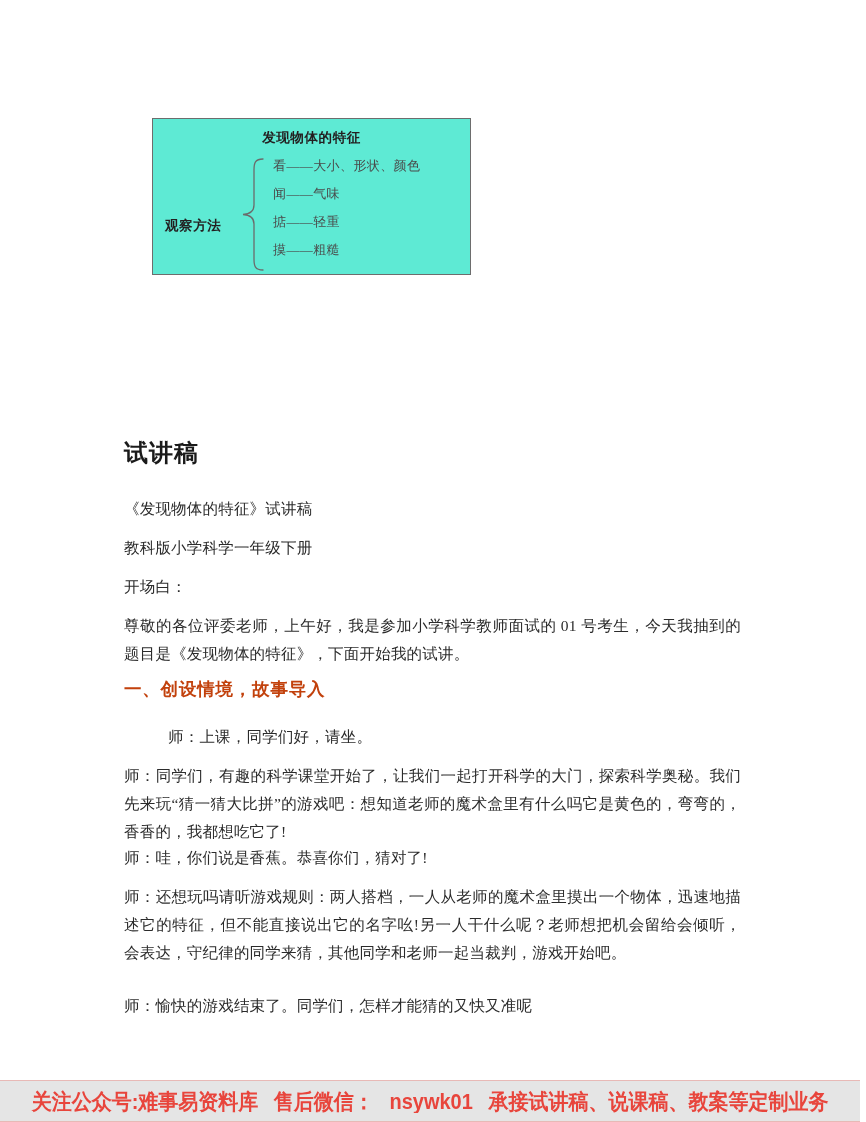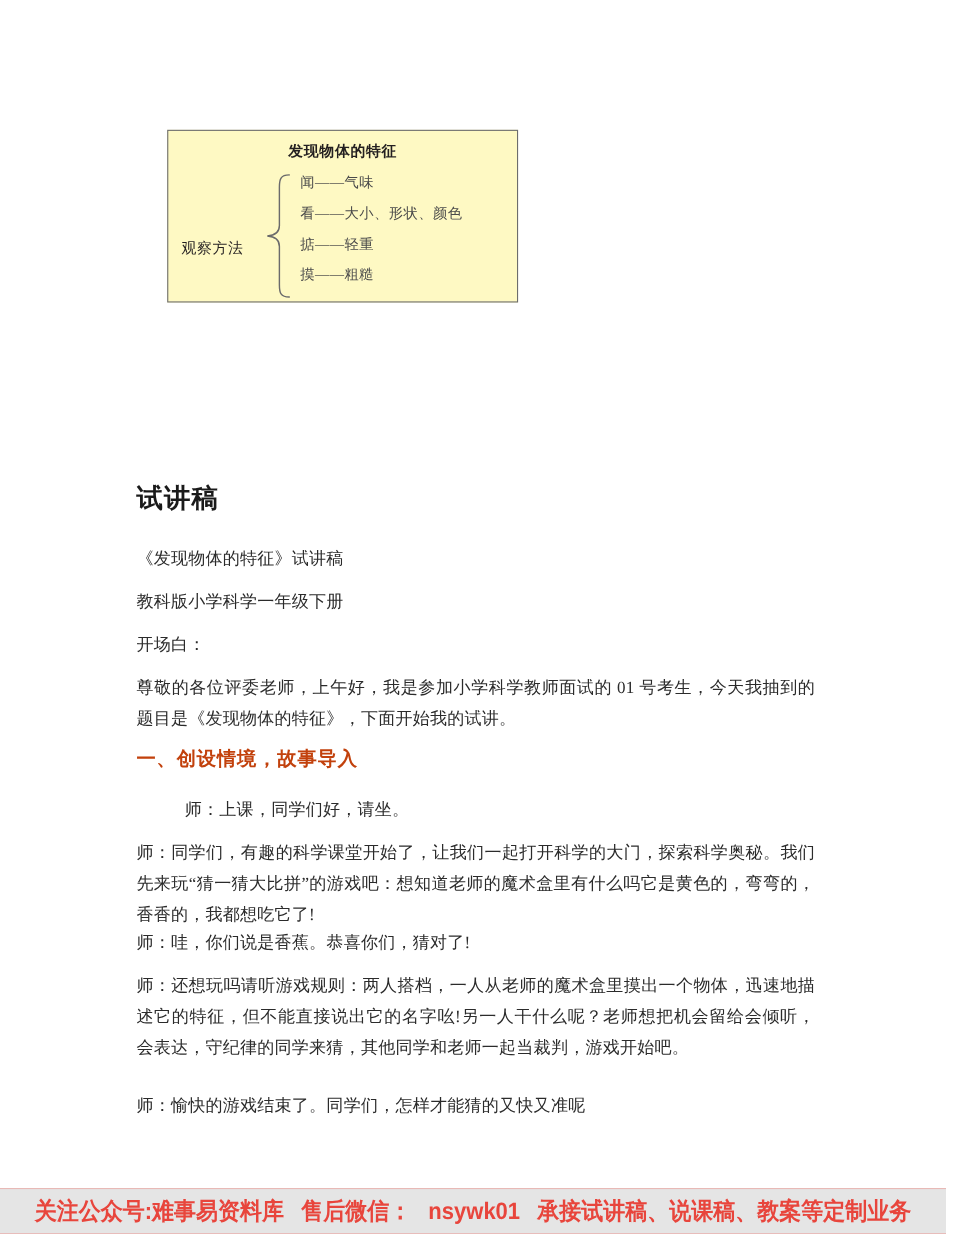--- a/index.html
+++ b/index.html
@@ -17,40 +17,40 @@
   }
 
   
   .diagram-box {
     position: absolute;
     left: 152px;
     top: 118px;
     width: 319px;
     height: 157px;
     border: 1px solid #6d6d6d;
-    background: #fef9c3;
+    background: #5eead4;
     box-sizing: border-box;
   }
   .diagram-title {
     position: absolute;
     left: 0;
     top: 10px;
     width: 100%;
     text-align: center;
     font-weight: bold;
     font-size: 13.5px;
     letter-spacing: 0.6px;
     color: #231f20;
     font-family: "Liberation Serif", "DejaVu Serif", serif;
   }
   .diagram-left-label {
     position: absolute;
     left: 12px;
     top: 98px;
-    font-weight: normal;
+    font-weight: bold;
     font-size: 13.5px;
     letter-spacing: 0.6px;
     color: #231f20;
   }
   .brace-wrap {
     position: absolute;
     left: 88px;
     top: 38px;
     width: 24px;
     height: 115px;
@@ -149,22 +149,22 @@
 
   <div class="diagram-left-label">观察方法</div>
 
   <div class="brace-wrap">
     <svg width="24" height="115" viewBox="0 0 24 115" xmlns="http://www.w3.org/2000/svg">
       <path d="M22 2 C14 2 13 6 13 13 L13 48 C13 54 10 57 2 57.5 C10 58 13 61 13 67 L13 102 C13 109 14 113 22 113" fill="none" stroke="#6b6b6b" stroke-width="1.3" stroke-linecap="round"></path>
     </svg>
   </div>
 
   <div class="branch-list">
+    <div class="branch-item">看——大小、形状、颜色</div>
     <div class="branch-item">闻——气味</div>
-    <div class="branch-item">看——大小、形状、颜色</div>
     <div class="branch-item">掂——轻重</div>
     <div class="branch-item">摸——粗糙</div>
   </div>
 </div>
 
 <h1 class="doc-title">试讲稿</h1>
 
 <p class="para p-subtitle">《发现物体的特征》试讲稿</p>
 
 <p class="para p-edition">教科版小学科学一年级下册</p>

